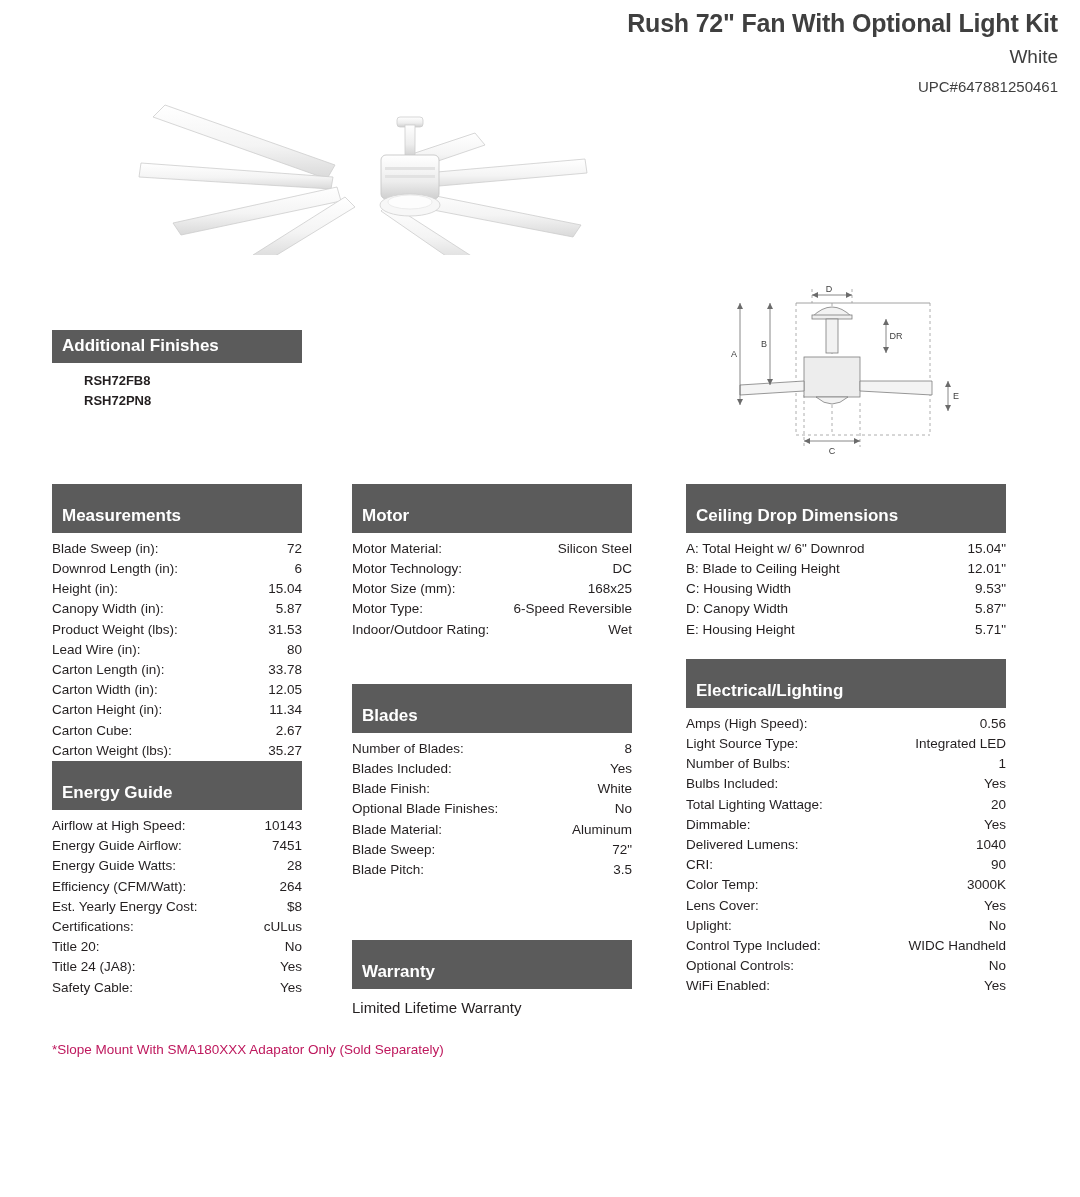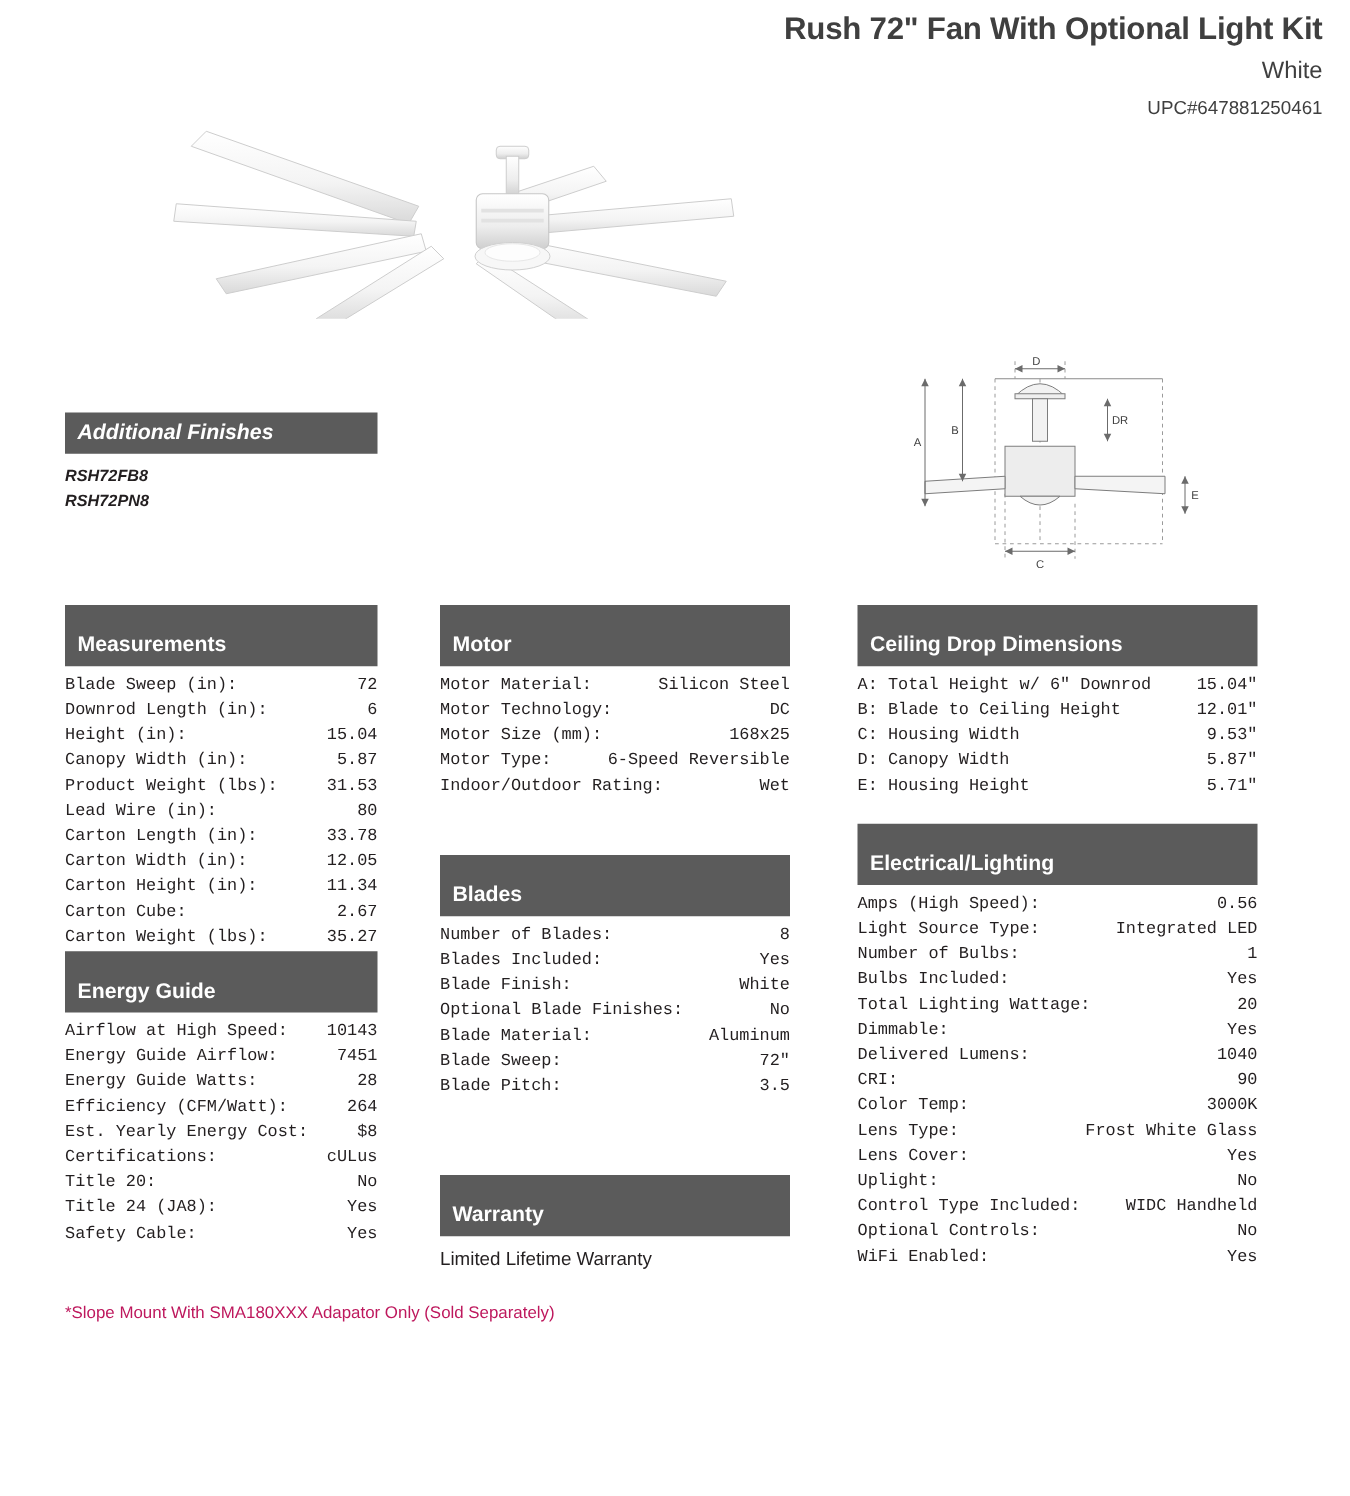--- a/index.html
+++ b/index.html
@@ -78,55 +78,54 @@
 
   
   .rows { margin-top: 6px; }
   .row {
     display: flex;
     justify-content: space-between;
     align-items: baseline;
     font-size: 13.5px;
     line-height: 20.2px;
     color: #231f20;
-    font-family: Liberation Mono, monospace;
   }
   .row .k { white-space: nowrap; }
   .row .v { white-space: nowrap; text-align: right; }
 
   .plain {
     font-size: 15px;
     line-height: 20px;
     margin-top: 9px;
     color: #231f20;
   }
 
   
   .col {
     position: absolute;
   }
-  #col-finishes { left: 52px; top: 477px; width: 250px; font-style: italic; }
+  #col-finishes { left: 52px; top: 477px; width: 250px; }
   #col-left     { left: 52px; top: 484px; width: 250px; }
   #col-mid      { left: 352px; top: 484px; width: 280px; }
   #col-right    { left: 686px; top: 484px; width: 320px; }
 
   #block-energy  { }
   #block-blades  { margin-top: 44px; }
   #block-warranty{ margin-top: 60px; }
   #block-elec    { margin-top: 19px; }
 
   .footnote {
     position: absolute;
     left: 52px;
     top: 1042px;
     font-size: 13.5px;
     color: #be185d;
   }
 
-  .finishes-list { margin-top: 8px; }
+  .finishes-list { margin-top: 8px; margin-left: 32px; }
   .finishes-list div {
     font-size: 13px;
     font-weight: bold;
     line-height: 20px;
     color: #231f20;
   }
 </style>
 </head>
 <body>
 
@@ -480,24 +479,20 @@
         </div>
       <div class="row">
           <span class="k">CRI:</span>
           <span class="v">90</span>
         </div>
       <div class="row">
           <span class="k">Color Temp:</span>
           <span class="v">3000K</span>
         </div>
       <div class="row">
-          <span class="k">Lens Type:</span>
-          <span class="v">Frost White Glass</span>
-        </div>
-      <div class="row">
           <span class="k">Lens Cover:</span>
           <span class="v">Yes</span>
         </div>
       <div class="row">
           <span class="k">Uplight:</span>
           <span class="v">No</span>
         </div>
       <div class="row">
           <span class="k">Control Type Included:</span>
           <span class="v">WIDC Handheld</span>

